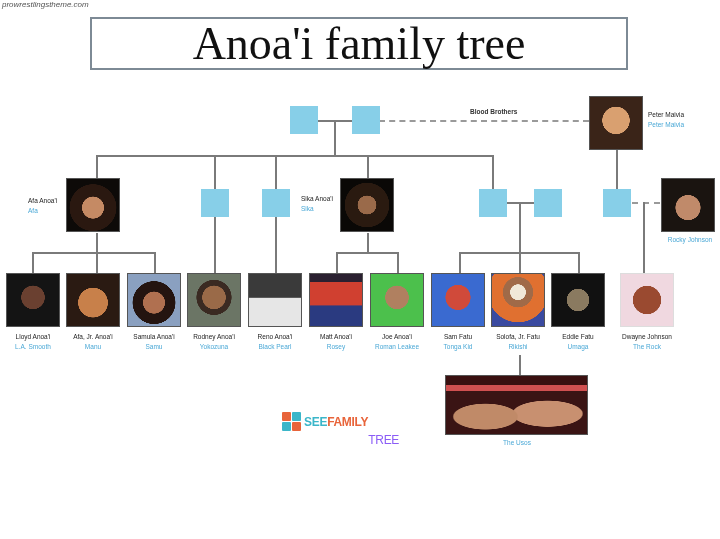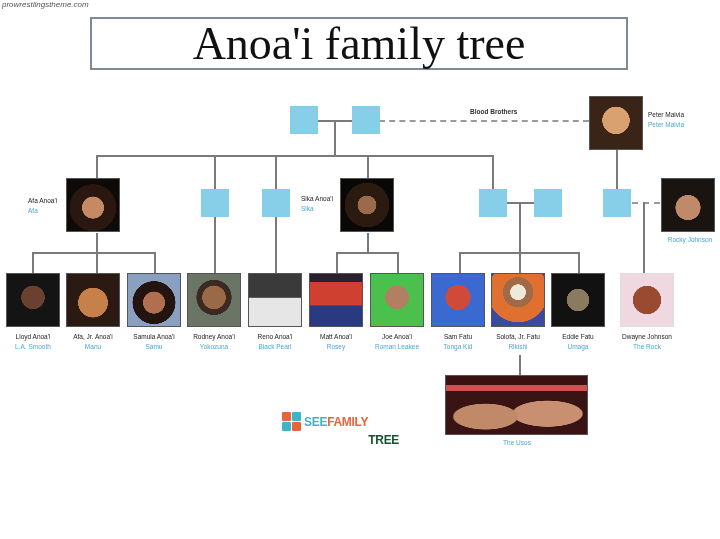--- a/index.html
+++ b/index.html
@@ -187,14 +187,14 @@
 
 <div class="abs logo">
   <div class="logo-mark">
     <span style="left:0; top:0; background:#e8643a;"></span>
     <span style="left:10px; top:0; background:#3bb6c9;"></span>
     <span style="left:0; top:10px; background:#3bb6c9;"></span>
     <span style="left:10px; top:10px; background:#e8643a;"></span>
   </div>
   <span class="logo-text" style="color:#3bb6c9;">SEE</span>
   <span class="logo-text" style="color:#e8643a;">FAMILY</span>
-  <span class="logo-text" style="color:#14532d; font-weight:bold;margin-top:36px;">TREE</span>
+  <span class="logo-text" style="color:#8b5cf6; font-weight:normal;margin-top:36px;">TREE</span>
 </div>
 
 </body></html>

